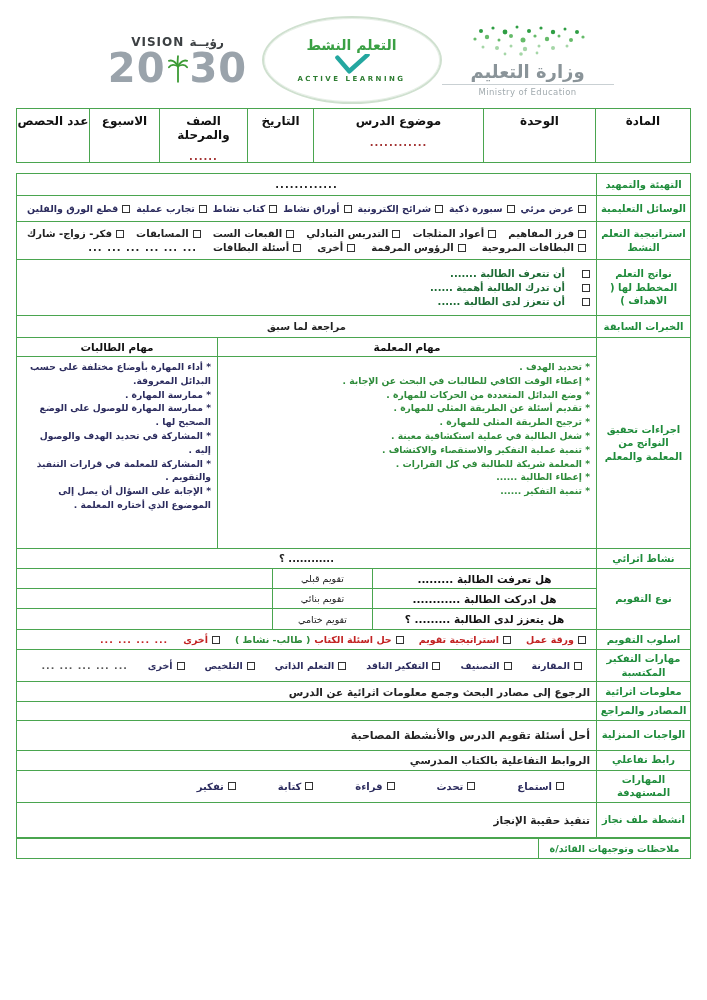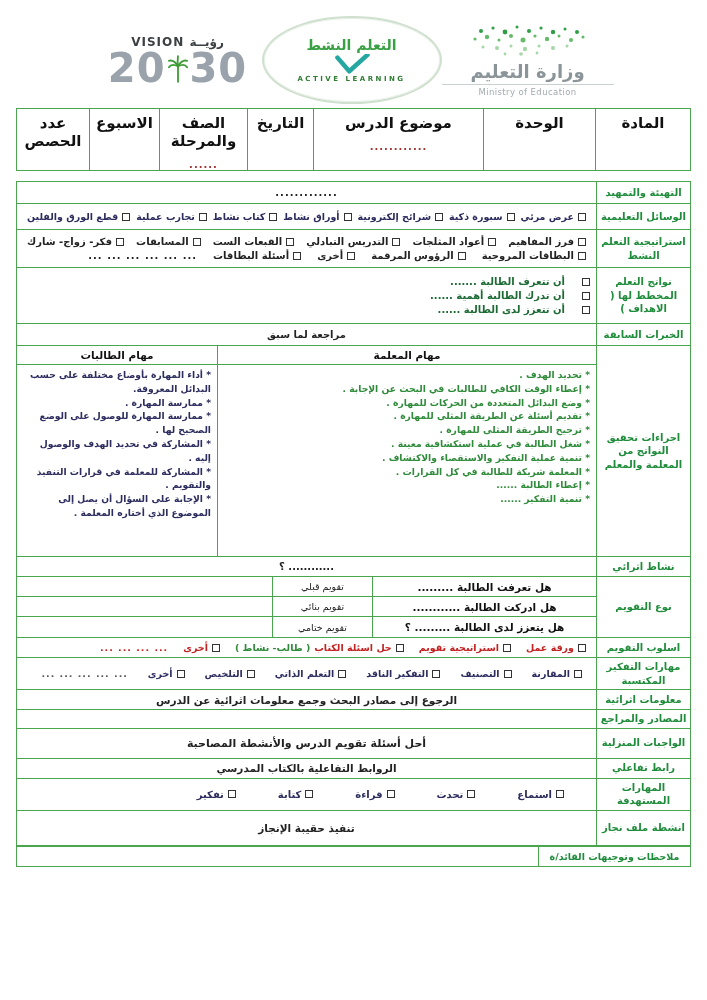--- a/index.html
+++ b/index.html
@@ -20,21 +20,21 @@
   .moe { width:172px; text-align:center; }
   .moe-ar { color:#8a9499; font-size:18px; font-weight:bold; border-bottom:1px solid #c9d0d3; padding-bottom:2px; margin-bottom:2px; }
   .moe-en { color:#a2abaf; font-size:8.5px; letter-spacing:0.4px; }
 
   
   .title { text-align:center; color:#ef1212; font-size:21px; font-weight:bold; margin:4px 0 8px; }
 
   
   .info { width:100%; border-collapse:collapse; table-layout:fixed; }
   .info td { border:1.5px solid #4aa54f; height:54px; vertical-align:top; text-align:center; padding-top:5px; }
-  .ilabel { font-weight:bold; font-size:15px; color:#111; }
+  .ilabel { font-weight:bold; font-size:12px; color:#111; }
   .ival { margin-top:9px; font-weight:bold; font-size:10px; color:#a33333; letter-spacing:1px; }
 
   
   .main { width:100%; border-collapse:collapse; margin-top:10px; }
   .main td { border:1.5px solid #4aa54f; vertical-align:middle; }
   .main td.lbl { width:94px; color:#1f8c3b; font-weight:bold; font-size:10px; text-align:center; padding:2px; line-height:1.35; }
   .main td.ct { padding:2px 6px; font-size:10px; color:#222; }
 
   .cb { width:8px; height:8px; border:1.2px solid #333; background:#fff; display:inline-block; flex:none; }
   .cbi { display:inline-flex; align-items:center; gap:4px; white-space:nowrap; }
@@ -66,21 +66,21 @@
   .eval > div.last { border-bottom:none; }
   .eval .q { font-weight:bold; font-size:10.5px; color:#111; border-left:1px solid #4aa54f; }
   .eval .t { font-size:9.5px; color:#222; border-left:1px solid #4aa54f; }
 
   .method { display:flex; align-items:center; gap:15px; padding:0 4px; color:#c22222; font-weight:bold; font-size:9.5px; }
   .note-green { color:#2e8b3a; }
 
   .think { display:flex; align-items:center; gap:20px; padding:0 8px; color:#2c2c5e; font-weight:bold; font-size:9.5px; flex-wrap:wrap; }
   .tdots { color:#555; letter-spacing:1px; }
 
-  .plain-center { text-align:center; font-weight:bold; color:#111;margin-top:32px; }
+  .plain-center { text-align:right; font-weight:bold; color:#111;margin-top:32px; }
   .target { display:flex; gap:42px; padding:0 26px; color:#2c2c5e; font-weight:bold; font-size:10px; }
 
   .notes { width:100%; border-collapse:collapse; margin-top:-1.5px; }
   .notes td { border:1.5px solid #4aa54f; height:21px; }
   .notes td.nlbl { width:152px; color:#1f8c3b; font-weight:bold; font-size:9.5px; text-align:center; }
 
   .footer { margin-top:24px; font-weight:bold; font-size:11px; color:#111; padding-right:2px; }
 </style>
 </head>
 <body>

